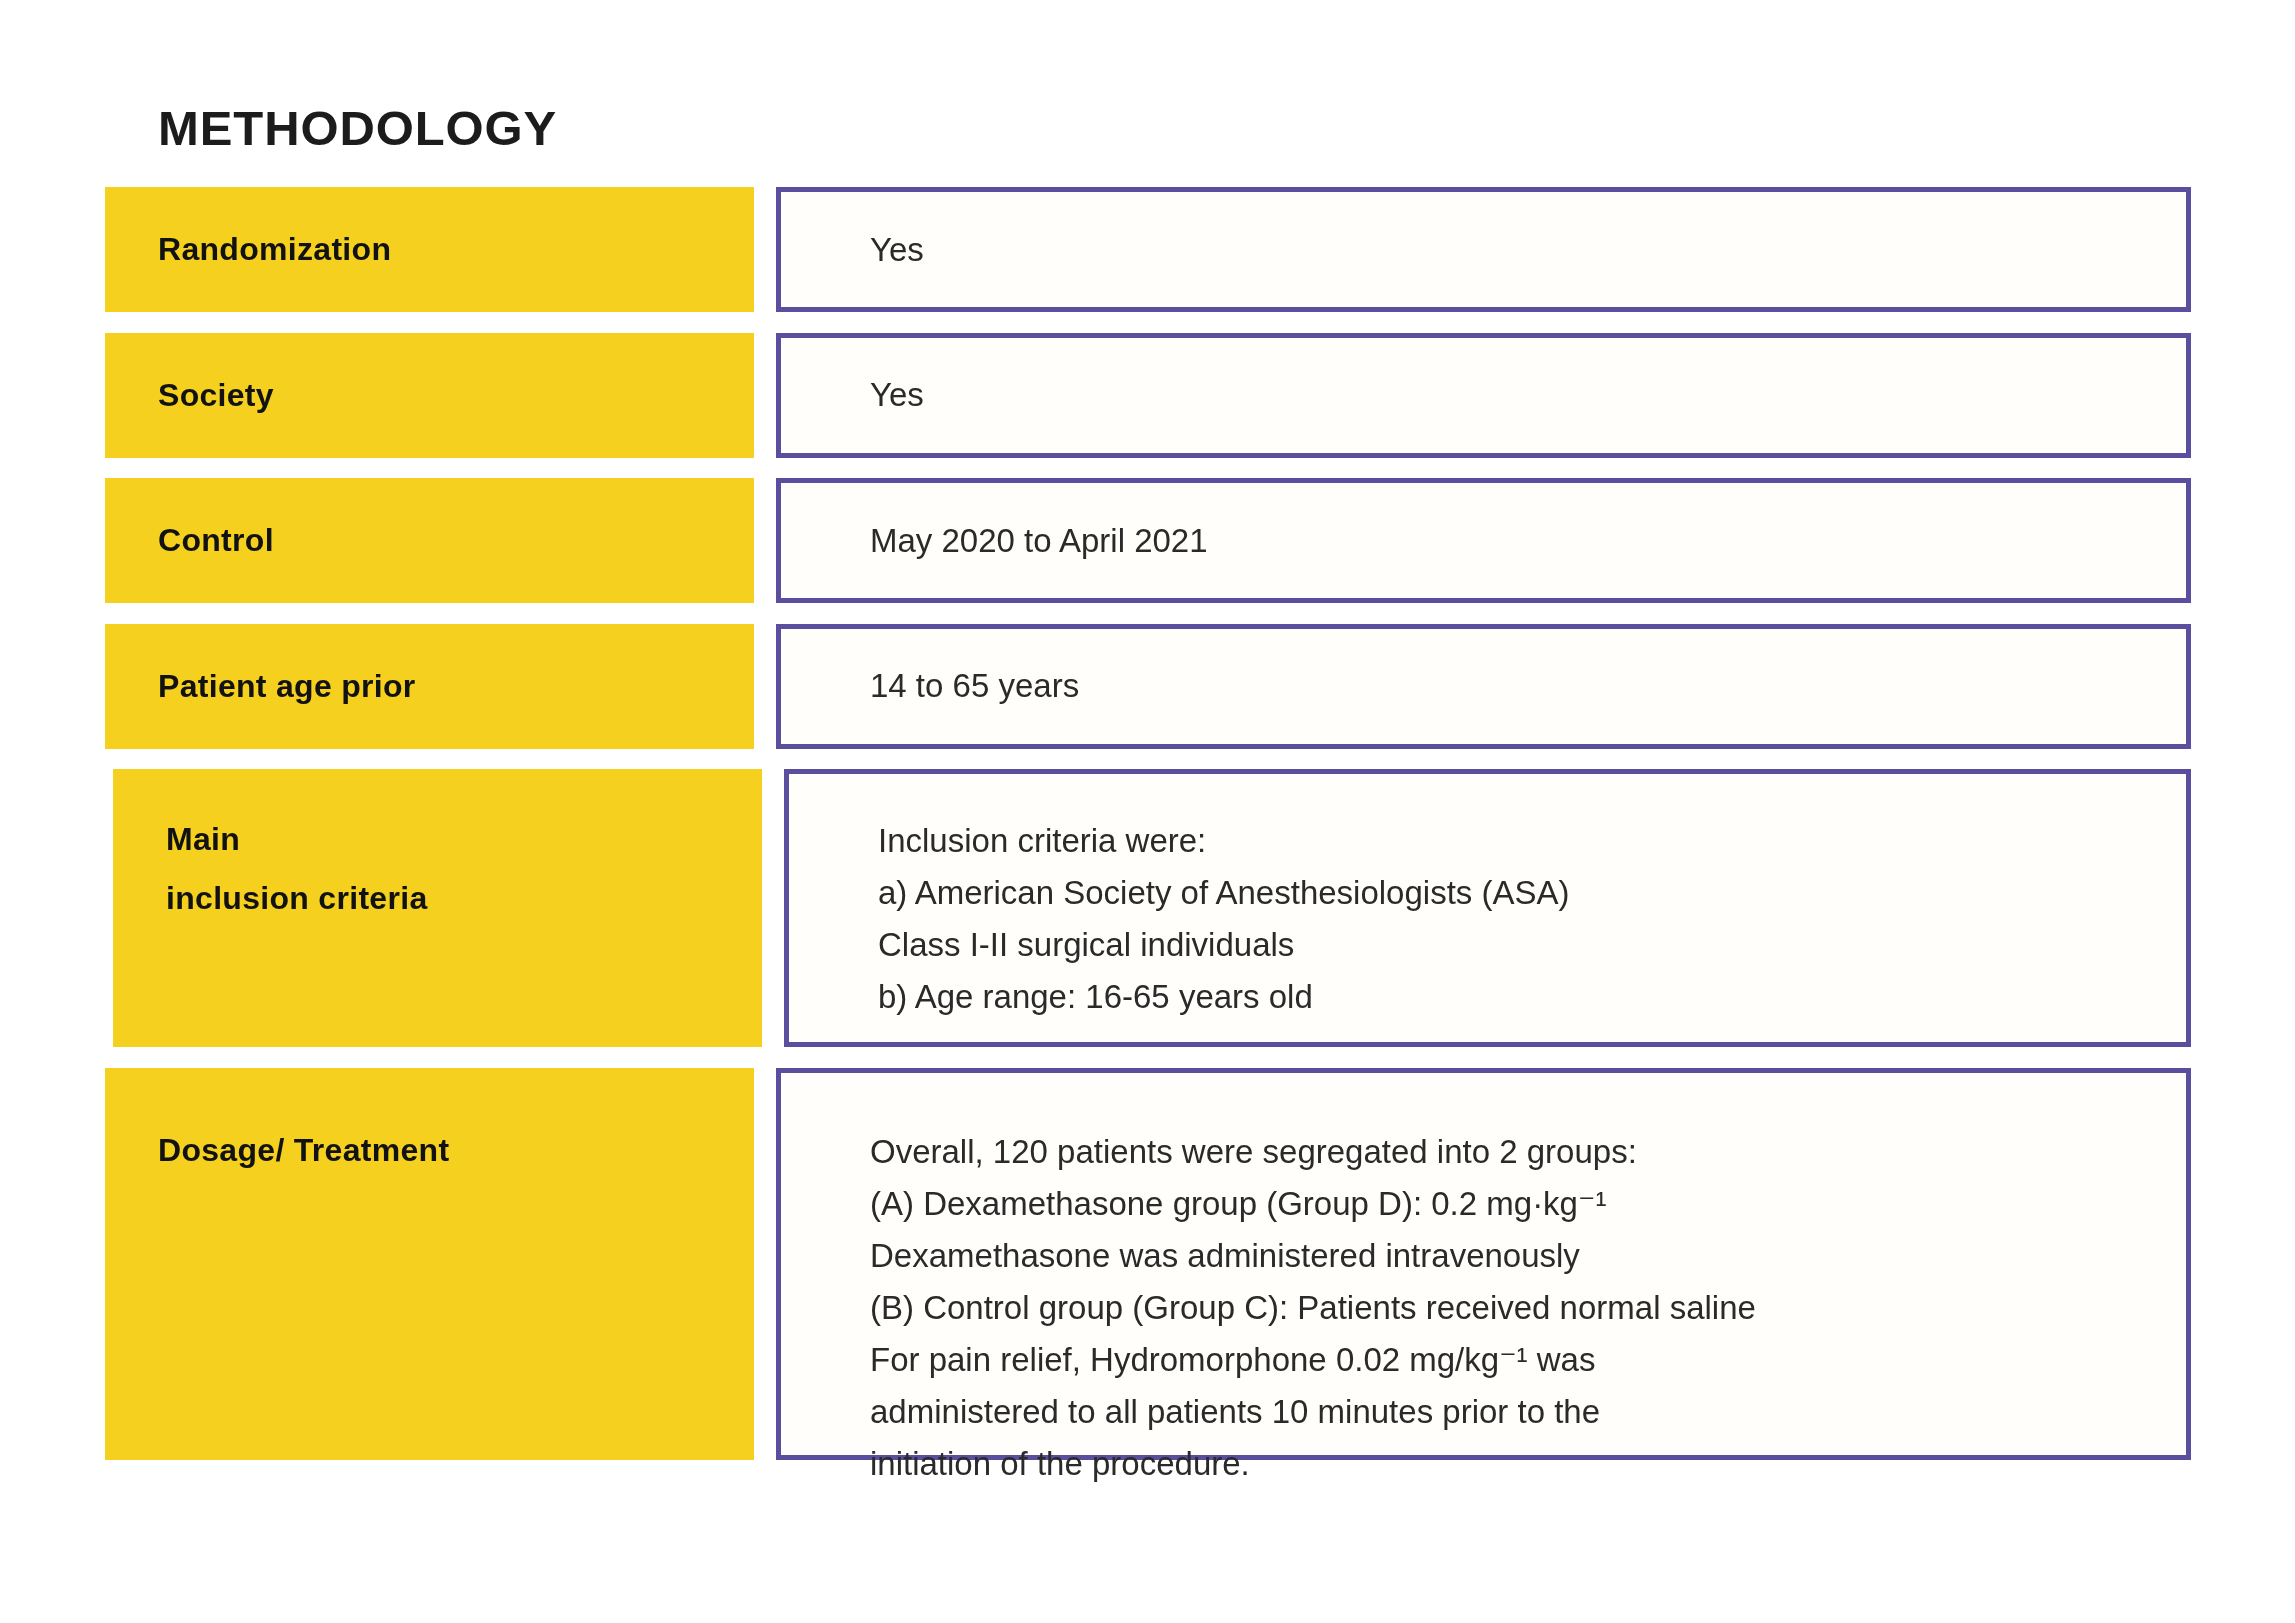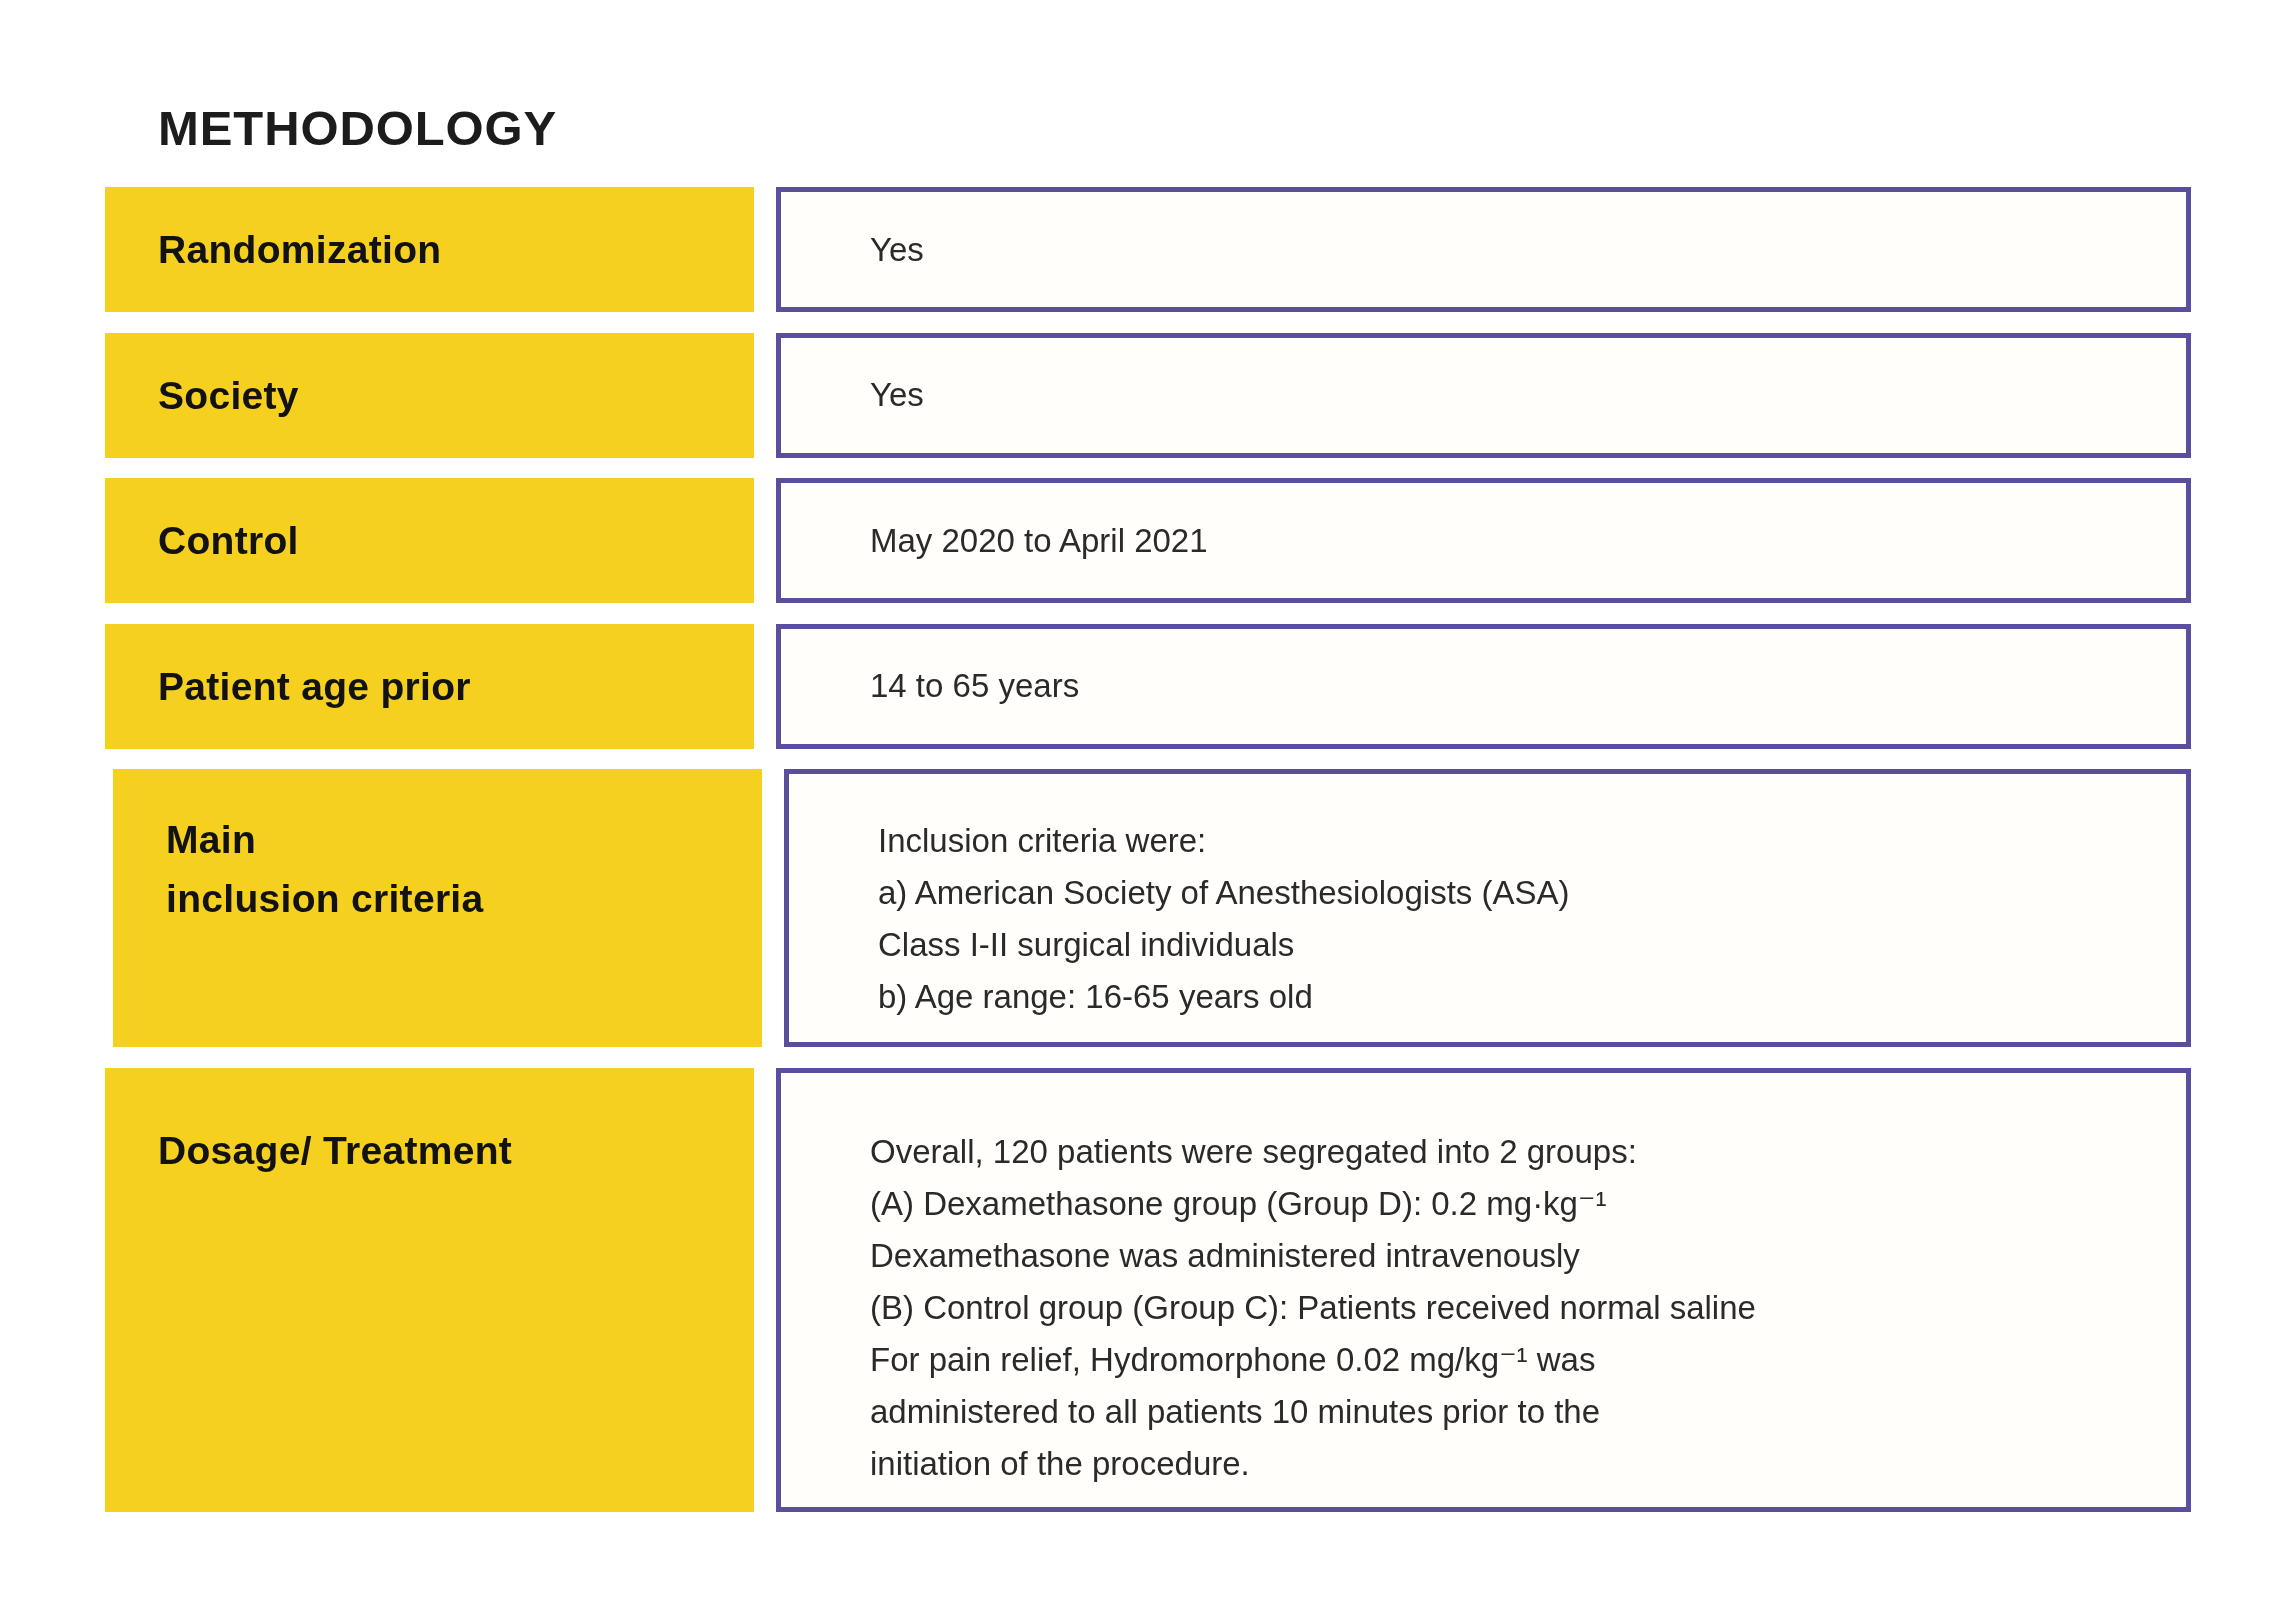--- a/index.html
+++ b/index.html
@@ -27,35 +27,35 @@
     top:187px;
     width:2086px;
   }
   .row{
     display:flex;
     gap:22px;
     margin-bottom:20.5px;
   }
   .row-s{height:125px;}
   .row-m{height:278px;margin-left:8px;}
-  .row-l{height:444px;border-radius:30px;}
+  .row-l{height:392px;border-radius:30px;}
   .cell{
     display:flex;
     flex-direction:column;
     justify-content:center;
     box-sizing:border-box;
     white-space:pre-line;
   }
   .cell.label{
     width:649px;
     flex:0 0 649px;
     background:var(--accent-yellow,#F5D01E);
     padding-left:53px;
     padding-right:27px;
-    font-size:39px;
+    font-size:32px;
     font-weight:700;
     letter-spacing:0.3px;
     line-height:59px;
     color:#121212;
   }
   .cell.value{
     flex:1;
     background:var(--box-bg,#FFFEFA);
     border:5.3px solid var(--accent-purple,#5A4E9E);
     padding-left:89px;

